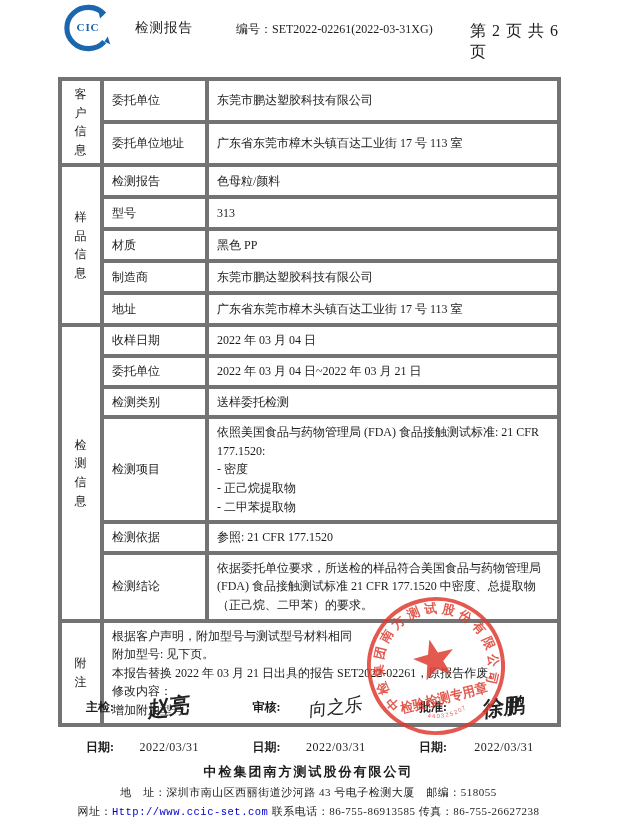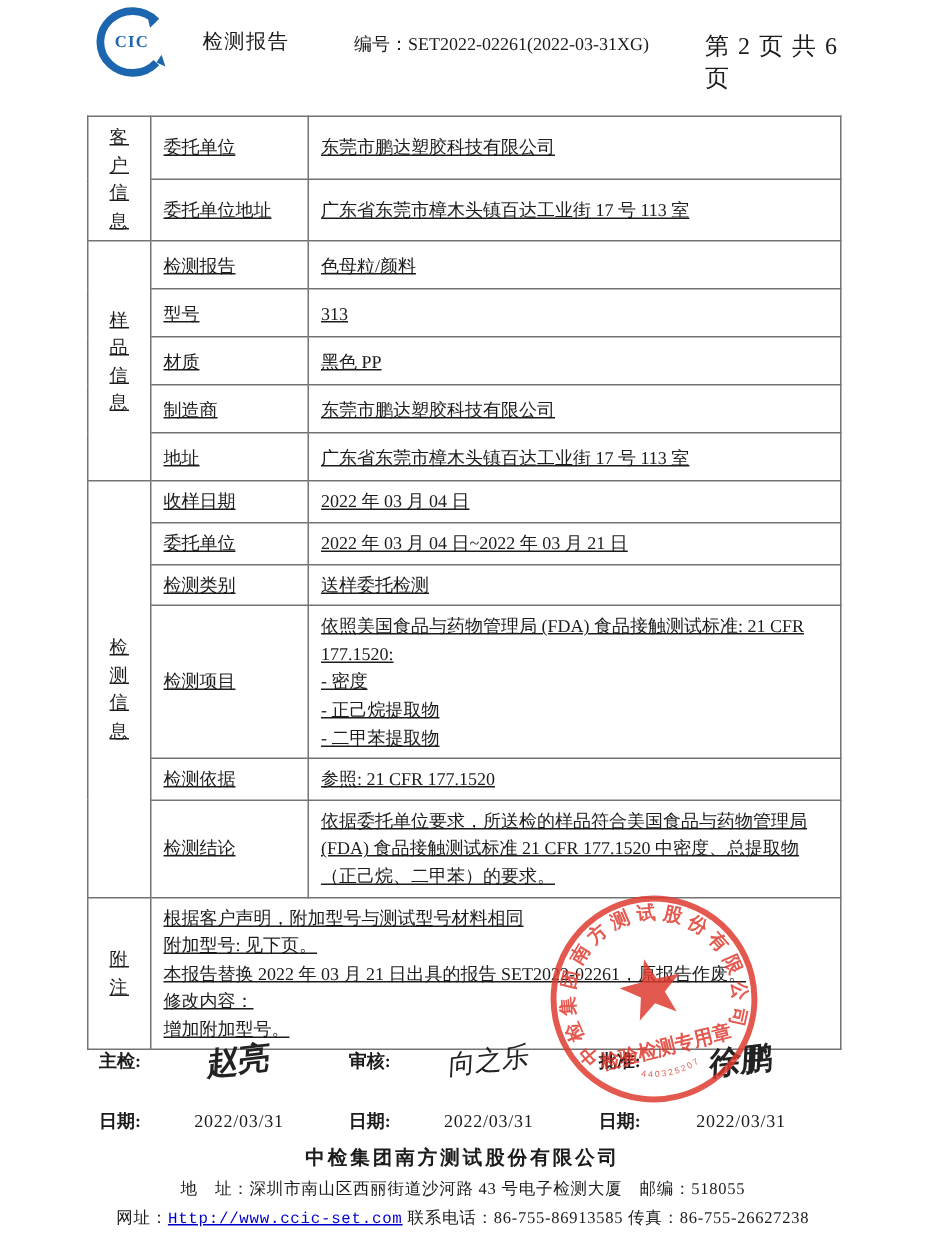--- a/index.html
+++ b/index.html
@@ -10,44 +10,44 @@
     color: #1c1c1c;
   }
   
   .header { position: absolute; left: 58px; top: 2px; width: 503px; height: 52px; }
   .logo { position: absolute; left: 4px; top: 2px; }
   .hdr-title { position: absolute; left: 77px; top: 17px; font-size: 13.5px; font-weight: normal; letter-spacing: 1px; }
   .hdr-no { position: absolute; left: 178px; top: 19px; font-size: 12px; font-weight: normal; }
   .hdr-page { position: absolute; left: 412px; top: 19px; font-size: 16px; font-weight: normal; letter-spacing: 1px; }
   
   table.report { position: absolute; left: 58px; top: 77px; width: 503px; border-collapse: collapse; table-layout: fixed; font-size: 12px; }
-  table.report td { border: 1px solid #737373; padding: 4px 8px; vertical-align: middle; line-height: 1.55; text-decoration: underline; }
+  table.report td { border: 4px solid #737373; padding: 4px 8px; vertical-align: middle; line-height: 1.55; }
   td.grp { width: 42px; text-align: center; white-space: pre-line; letter-spacing: 1px; padding: 4px 2px; }
   td.lbl { width: 105px; }
   td.val { white-space: pre-line; }
   tr.r31 { height: 31px; } tr.r32 { height: 32px; } tr.r27 { height: 27px; }
   tr.r93 { height: 93px; } tr.r21 { height: 21px; padding-left: 20px; } tr.r50 { height: 50px; } tr.r95 { height: 95px; }
   
   .signatures { position: absolute; left: 58px; top: 690px; width: 503px; font-size: 12px; }
   .sig-grid { display: grid; grid-template-columns: 1fr 1fr 1.02fr; }
   .sig-cell { display: flex; align-items: center; height: 34px; }
-  .sig-cell .role { margin-left: 8px; font-weight: bold; white-space: nowrap; }
+  .sig-cell .role { margin-left: 28px; font-weight: bold; white-space: nowrap; }
   .sig-cell .cell-val { flex: 1; text-align: center; }
   .sig-name { display: inline-block; font-size: 21px; font-weight: bold;
               transform: rotate(-7deg) skewX(-10deg); color: #222; }
   .date-row .sig-cell { height: 30px; margin-top: 8px; }
   .date-val { letter-spacing: 0.5px; }
   
   .stamp-wrap { position: absolute; left: 364px; top: 594px; width: 144px; height: 144px;
                 transform: rotate(-14deg); opacity: 0.84; z-index: 5; pointer-events: none; }
   
   .footer { position: absolute; left: 0; top: 763px; width: 617px; text-align: center; }
   .footer .co { font-size: 13px; font-weight: bold; letter-spacing: 2px; }
   .footer .line { font-size: 11px; margin-top: 4px; letter-spacing: 0.5px; }
-  .link { color: #0000cc; text-decoration: underline; cursor: pointer; font-family: "Liberation Mono", "DejaVu Sans Mono", monospace; font-size: 10.5px; }
+  .link { color: #0000cc; cursor: pointer; font-family: "Liberation Mono", "DejaVu Sans Mono", monospace; font-size: 10.5px; }
 </style>
 </head>
 <body>
 
 <div class="header">
   <div class="logo">
     <svg width="52" height="48" viewBox="0 0 60 56">
       <path d="M 49 12 A 25 24 0 1 0 49 44" fill="none" stroke="#1b66ae" stroke-width="6"></path>
       <path d="M 49 12 L 42 8 L 44 17 Z" fill="#1b66ae"></path>
       <path d="M 49 44 L 56 47 L 53 38 Z" fill="#1b66ae"></path>

